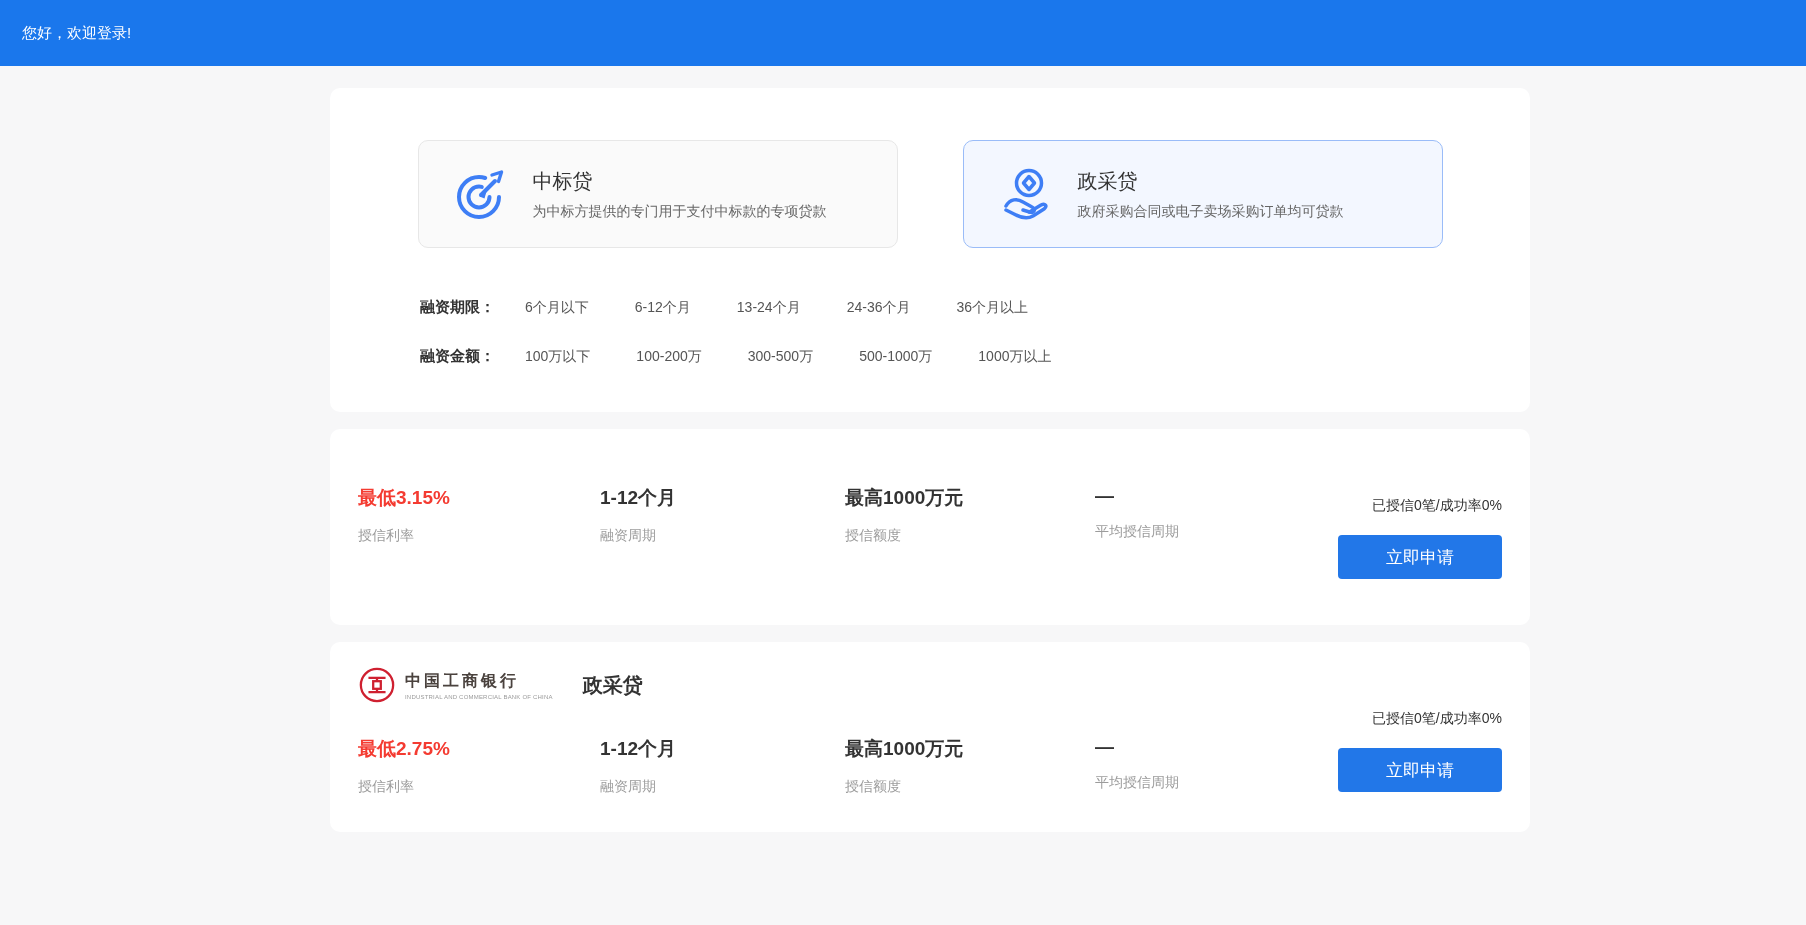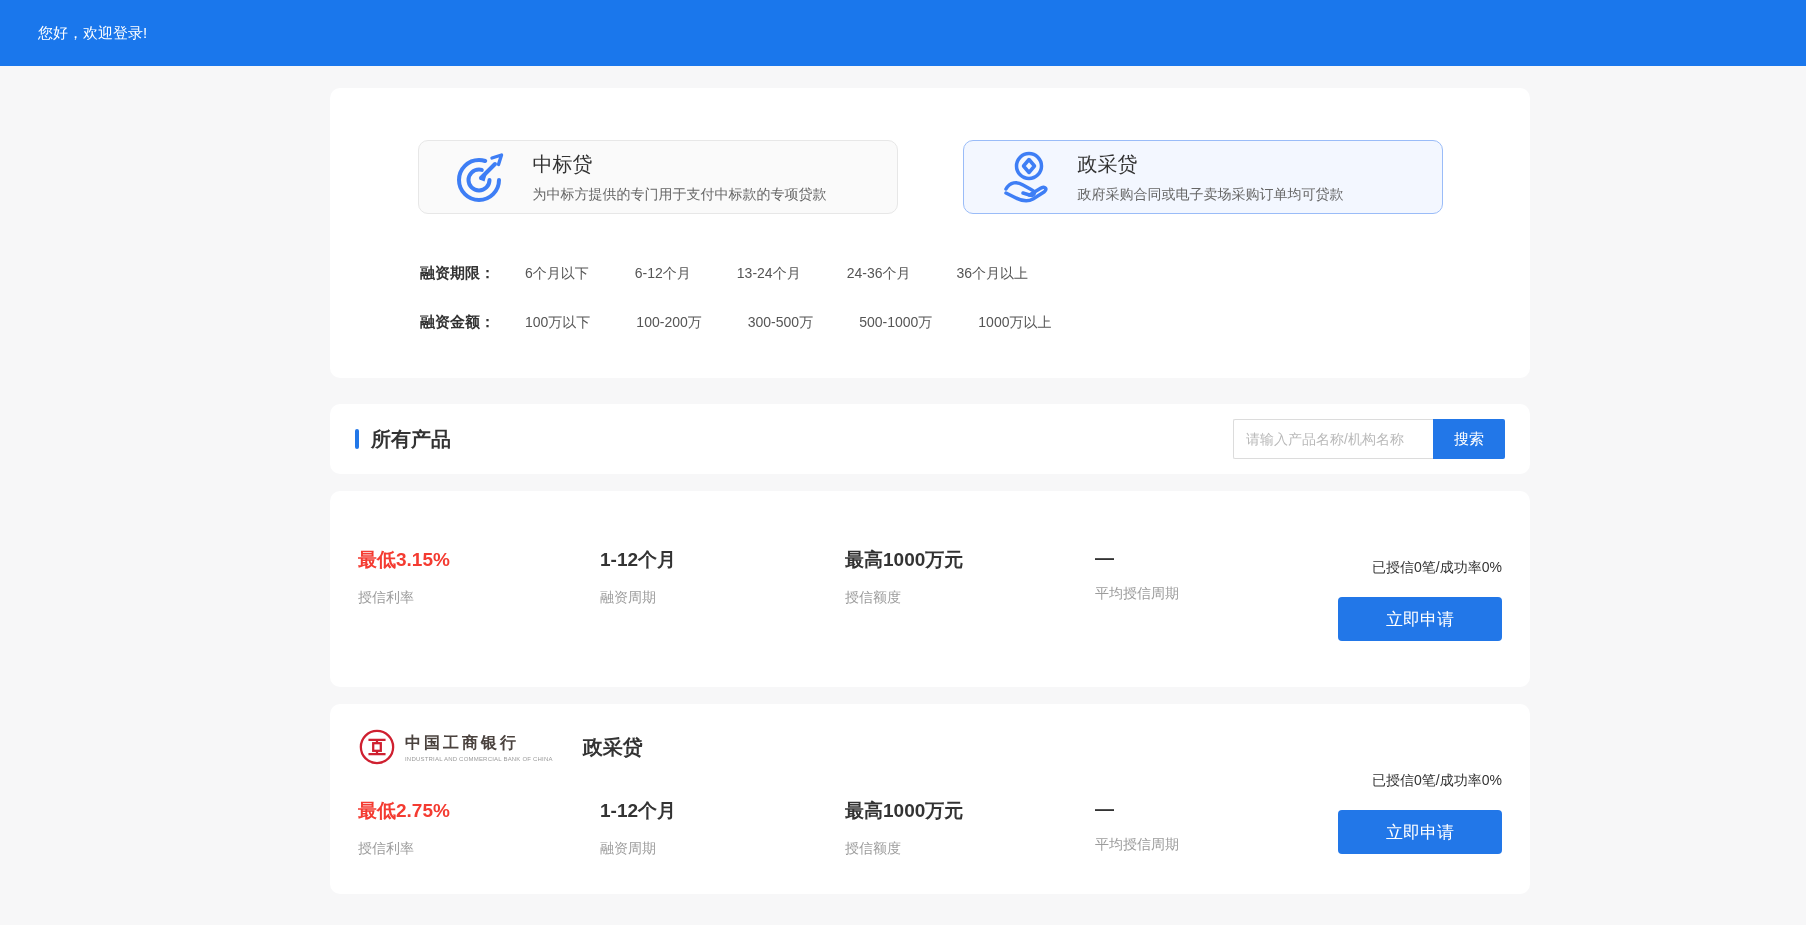--- a/index.html
+++ b/index.html
@@ -5,29 +5,29 @@
   * { margin:0; padding:0; box-sizing:border-box; }
   html,body { width:1806px; height:925px; overflow:hidden; }
   body { background:#f7f7f8; font-family:"Liberation Sans","DejaVu Sans",sans-serif; }
 
   
   .navbar { height:66px; background:#1a77ec; display:flex; align-items:center; padding-left:10px; color:#fff; }
   .logo { font-size:24px; font-weight:bold; letter-spacing:1px; white-space:nowrap; }
   .nav-menu { display:flex; margin-left:55px; height:66px; }
   .nav-item { font-size:16px; line-height:66px; margin-right:60px; position:relative; cursor:pointer; white-space:nowrap; }
   .nav-item.active::after { content:""; position:absolute; left:-8px; right:-8px; bottom:5px; height:3px; background:#fff; border-radius:2px; }
-  .nav-welcome { font-size:15px; line-height:66px; margin-left:28px; white-space:nowrap; cursor:pointer; }
+  .nav-welcome { font-size:15px; line-height:66px; margin-left:12px; white-space:nowrap; cursor:pointer; }
 
   
   .container { width:1200px; margin-left:330px; }
 
   
   .panel-top { background:#fff; border-radius:10px; margin-top:22px; padding:52px 0 46px; }
   .type-cards { display:flex; justify-content:center; gap:65px; }
-  .type-card { width:480px; height:74px; border-radius:10px; display:flex; align-items:center; padding-left:34px; cursor:pointer; }
+  .type-card { width:480px; height:108px; border-radius:10px; display:flex; align-items:center; padding-left:34px; cursor:pointer; }
   .type-card.default { background:#fafafa; border:1px solid #e7e7e7; }
   .type-card.selected { background:#f3f7ff; border:1px solid #9abcf8; }
   .type-icon { width:58px; height:58px; margin-right:22px; flex:none; }
   .type-title { font-size:20px; color:#333; }
   .type-desc { font-size:14px; color:#666; margin-top:8px; }
 
   .filters { margin-top:50px; padding-left:90px; }
   .filter-row { display:flex; align-items:center; margin-bottom:30px; }
   .filter-row:last-child { margin-bottom:0; }
   .filter-label { font-size:15px; font-weight:bold; color:#333; margin-right:30px; white-space:nowrap; }
@@ -127,30 +127,20 @@
         <div class="filter-label">融资金额：</div>
         <div class="filter-option">100万以下</div>
         <div class="filter-option">100-200万</div>
         <div class="filter-option">300-500万</div>
         <div class="filter-option">500-1000万</div>
         <div class="filter-option">1000万以上</div>
       </div>
     </div>
   </div>
 
-  <div class="panel-products-header">
-    <div class="section-title-group">
-      <div class="title-bar"></div>
-      <div class="section-title">所有产品</div>
-    </div>
-    <div class="search-group">
-      <input class="search-input" type="text" placeholder="请输入产品名称/机构名称" style="">
-      <button class="search-btn">搜索</button>
-    </div>
-  </div>
 
   <div class="product-card h1">
 
     <div class="product-stats">
       <div class="stat c1">
         <div class="stat-value red">最低3.15%</div>
         <div class="stat-label">授信利率</div>
       </div>
       <div class="stat c2">
         <div class="stat-value">1-12个月</div>

